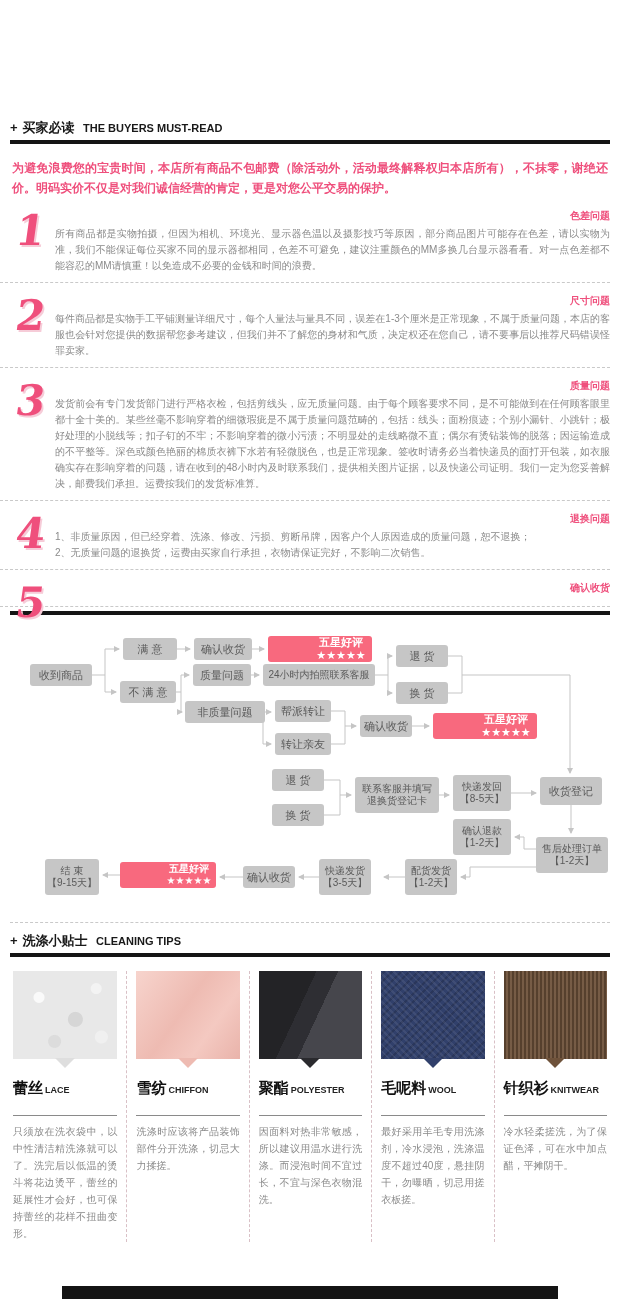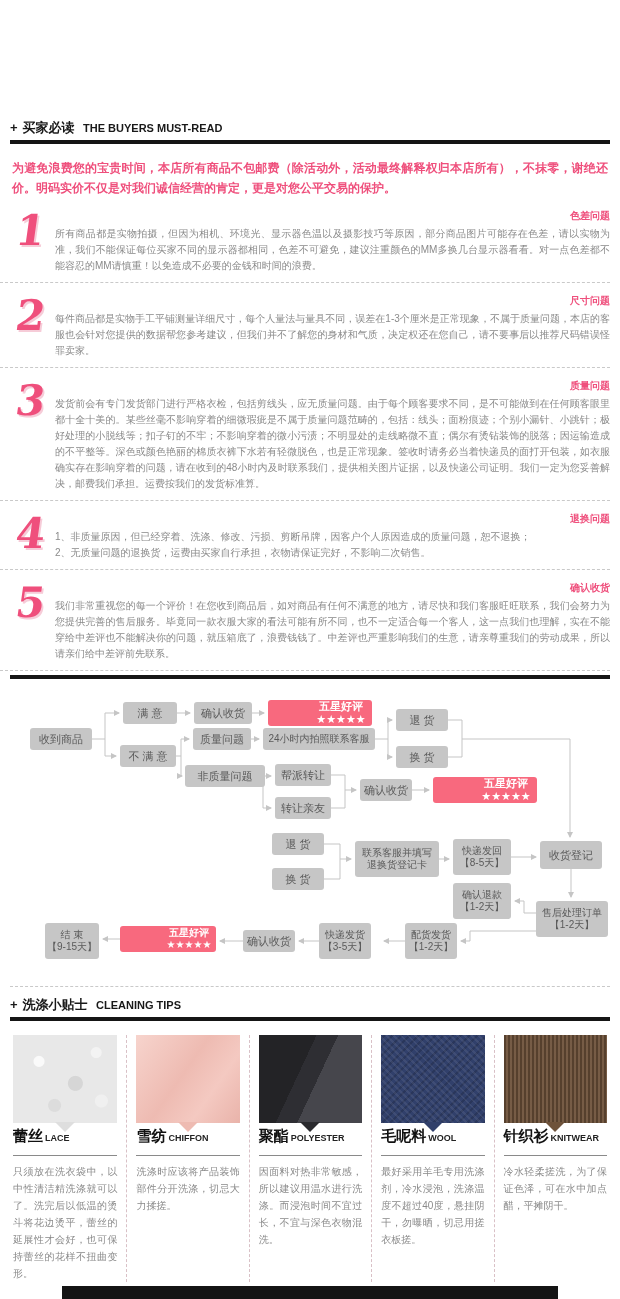--- a/index.html
+++ b/index.html
@@ -55,21 +55,21 @@
   .chiffon .notch { border-top-color:#eebbb2; }
   .polyester { background:linear-gradient(115deg,#232326 0 40%,#2e2e33 40% 55%,#46464c 55% 100%); }
   .polyester .notch { border-top-color:#2a2a2e; }
   .wool { background:#31406b;
           background-image:repeating-linear-gradient(45deg, rgba(255,255,255,.07) 0 2px, transparent 2px 5px),
                            repeating-linear-gradient(-45deg, rgba(0,0,0,.15) 0 2px, transparent 2px 6px); }
   .wool .notch { border-top-color:#31406b; }
   .knitwear { background:#6e523a;
           background-image:repeating-linear-gradient(90deg, rgba(0,0,0,.22) 0 2px, rgba(255,255,255,.06) 2px 4px); }
   .knitwear .notch { border-top-color:#6e523a; }
-  .fab-label { margin-top:4px; border-bottom:1px solid #8a8a8a; padding-bottom:9px; white-space:nowrap; }
+  .fab-label { margin-top:20px; border-bottom:1px solid #8a8a8a; padding-bottom:17px; white-space:nowrap; }
   .fab-cn { font-size:15px; font-weight:bold; color:#111; }
   .fab-en { font-size:9px; font-weight:bold; color:#222; margin-left:2px; }
   .fab-desc { margin-top:7px; font-size:10px; color:#8a8a8a; line-height:17px; text-align:justify; }
 
   .bottom-bar { position:absolute; left:62px; right:62px; top:1286px; height:13px; background:#141414; }
 </style>
 </head>
 <body>
 
 <div class="page">
@@ -103,21 +103,20 @@
   <div class="sec">
     <span class="sec-num">4</span>
     <div class="sec-title">退换问题</div>
     <div class="sec-body">1、非质量原因，但已经穿着、洗涤、修改、污损、剪断吊牌，因客户个人原因造成的质量问题，恕不退换；
 2、无质量问题的退换货，运费由买家自行承担，衣物请保证完好，不影响二次销售。</div>
   </div>
 
   <div class="sec">
     <span class="sec-num">5</span>
     <div class="sec-title">确认收货</div>
-    <div class="sec-body">我们非常重视您的每一个评价！在您收到商品后，如对商品有任何不满意的地方，请尽快和我们客服旺旺联系，我们会努力为您提供完善的售后服务。毕竟同一款衣服大家的看法可能有所不同，也不一定适合每一个客人，这一点我们也理解，实在不能穿给中差评也不能解决你的问题，就压箱底了，浪费钱钱了。中差评也严重影响我们的生意，请亲尊重我们的劳动成果，所以请亲们给中差评前先联系。</div>
   </div>
 
   <div class="h-rule"></div>
 
   <div class="flow">
     <svg width="620" height="295" viewBox="0 0 620 295">
       <defs>
         <marker id="arr" markerWidth="7" markerHeight="7" refX="5" refY="3" orient="auto">
           <path d="M0,0 L6,3 L0,6 Z" fill="#c5c5c5"></path>
         </marker>

